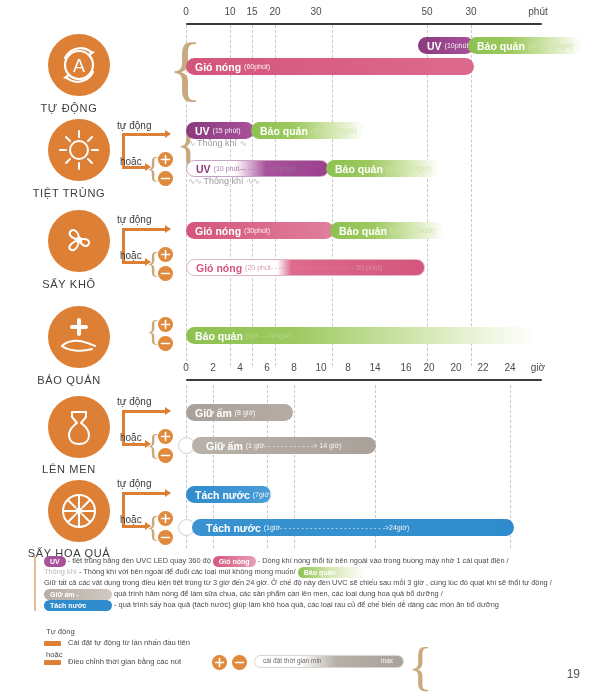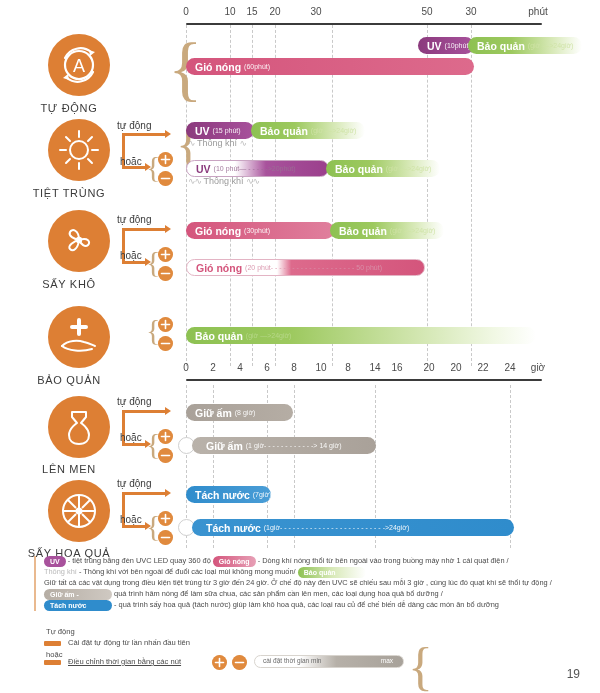--- a/index.html
+++ b/index.html
@@ -322,21 +322,21 @@
   <div class="axis" style="top:362px;">
     <div class="ticks">
       <span style="left:0px;">0</span>
       <span style="left:27px;">2</span>
       <span style="left:54px;">4</span>
       <span style="left:81px;">6</span>
       <span style="left:108px;">8</span>
       <span style="left:135px;">10</span>
       <span style="left:162px;">8</span>
       <span style="left:189px;">14</span>
-      <span style="left:211px;">16</span>
+      <span style="left:220px;">16</span>
       <span style="left:243px;">20</span>
       <span style="left:270px;">20</span>
       <span style="left:297px;">22</span>
       <span style="left:324px;">24</span>
       <span style="left:352px;">giờ</span>
     </div>
     <div class="rule" style="top:17px;"></div>
   </div>
 
   <div class="gridline" style="left:186px;top:385px;height:163px;"></div>
@@ -459,21 +459,21 @@
       <span class="pill wide" style="background:#2f8ccc;">Tách nước</span>
       <span>- quá trình sấy hoa quả (tách nước) giúp làm khô hoa quả, các loại rau củ để chế biến dễ dàng các món ăn bổ dưỡng</span>
     </div>
   </div>
 
   <div style="position:absolute;left:46px;top:627px;font-size:7.6px;color:#4a4a4a;">Tự động</div>
   <div style="position:absolute;left:46px;top:650px;font-size:7.6px;color:#4a4a4a;">hoặc</div>
   <div style="position:absolute;left:44px;top:641px;width:17px;height:5px;background:#dd7f34;border-radius:1px;"></div>
   <div style="position:absolute;left:44px;top:660px;width:17px;height:5px;background:#dd7f34;border-radius:1px;"></div>
   <div style="position:absolute;left:68px;top:638px;font-size:7.6px;color:#4a4a4a;">Cài đặt tự động từ lần nhấn đầu tiên</div>
-  <div style="position:absolute;left:68px;top:657px;font-size:7.6px;color:#4a4a4a;text-decoration:underline;">Điều chỉnh thời gian bằng các nút</div>
+  <div style="position:absolute;left:68px;top:657px;font-size:7.6px;color:#4a4a4a;">Điều chỉnh thời gian bằng các nút</div>
 
   <div class="pmbtn" style="left:212px;top:655px;">
     <svg width="15" height="15" viewBox="0 0 15 15">
         <circle cx="7.5" cy="7.5" r="7" fill="#e08a3e"></circle>
         <path d="M7.5 3.5v8M3.5 7.5h8" stroke="#fff" stroke-width="1.6" stroke-linecap="round"></path>
       </svg>
   </div>
   <div class="pmbtn" style="left:232px;top:655px;">
     <svg width="15" height="15" viewBox="0 0 15 15">
         <circle cx="7.5" cy="7.5" r="7" fill="#e08a3e"></circle>

